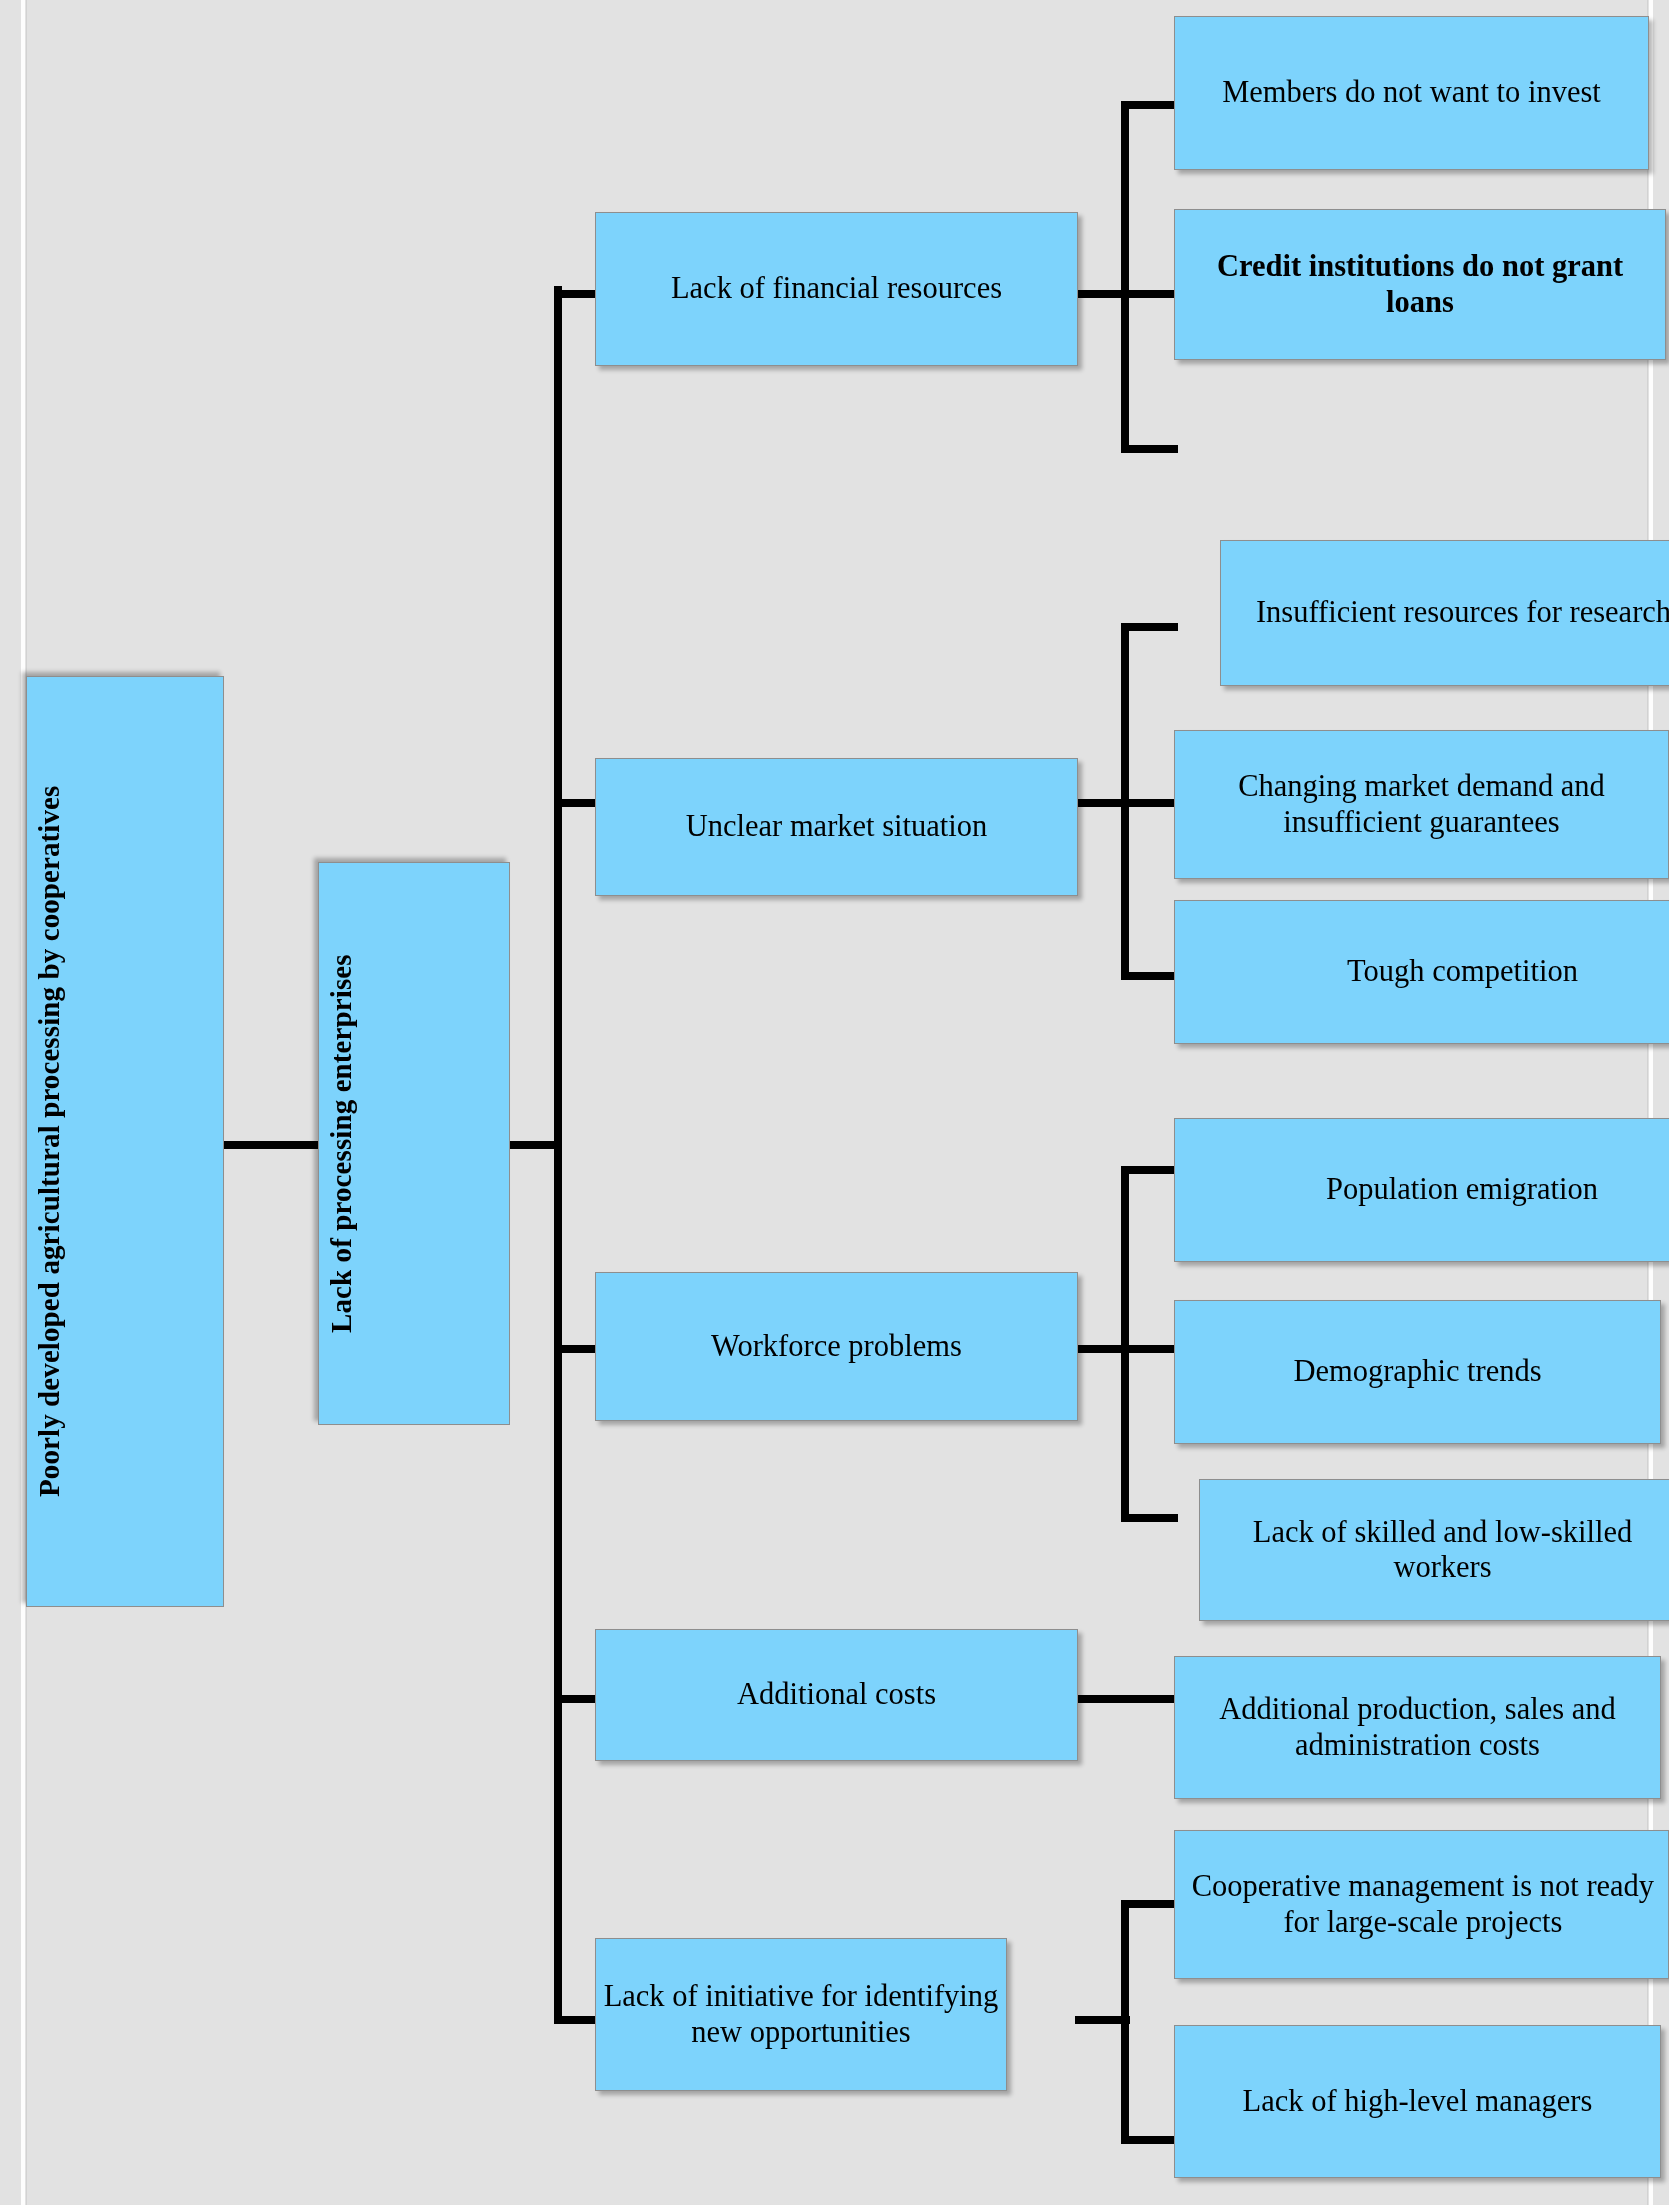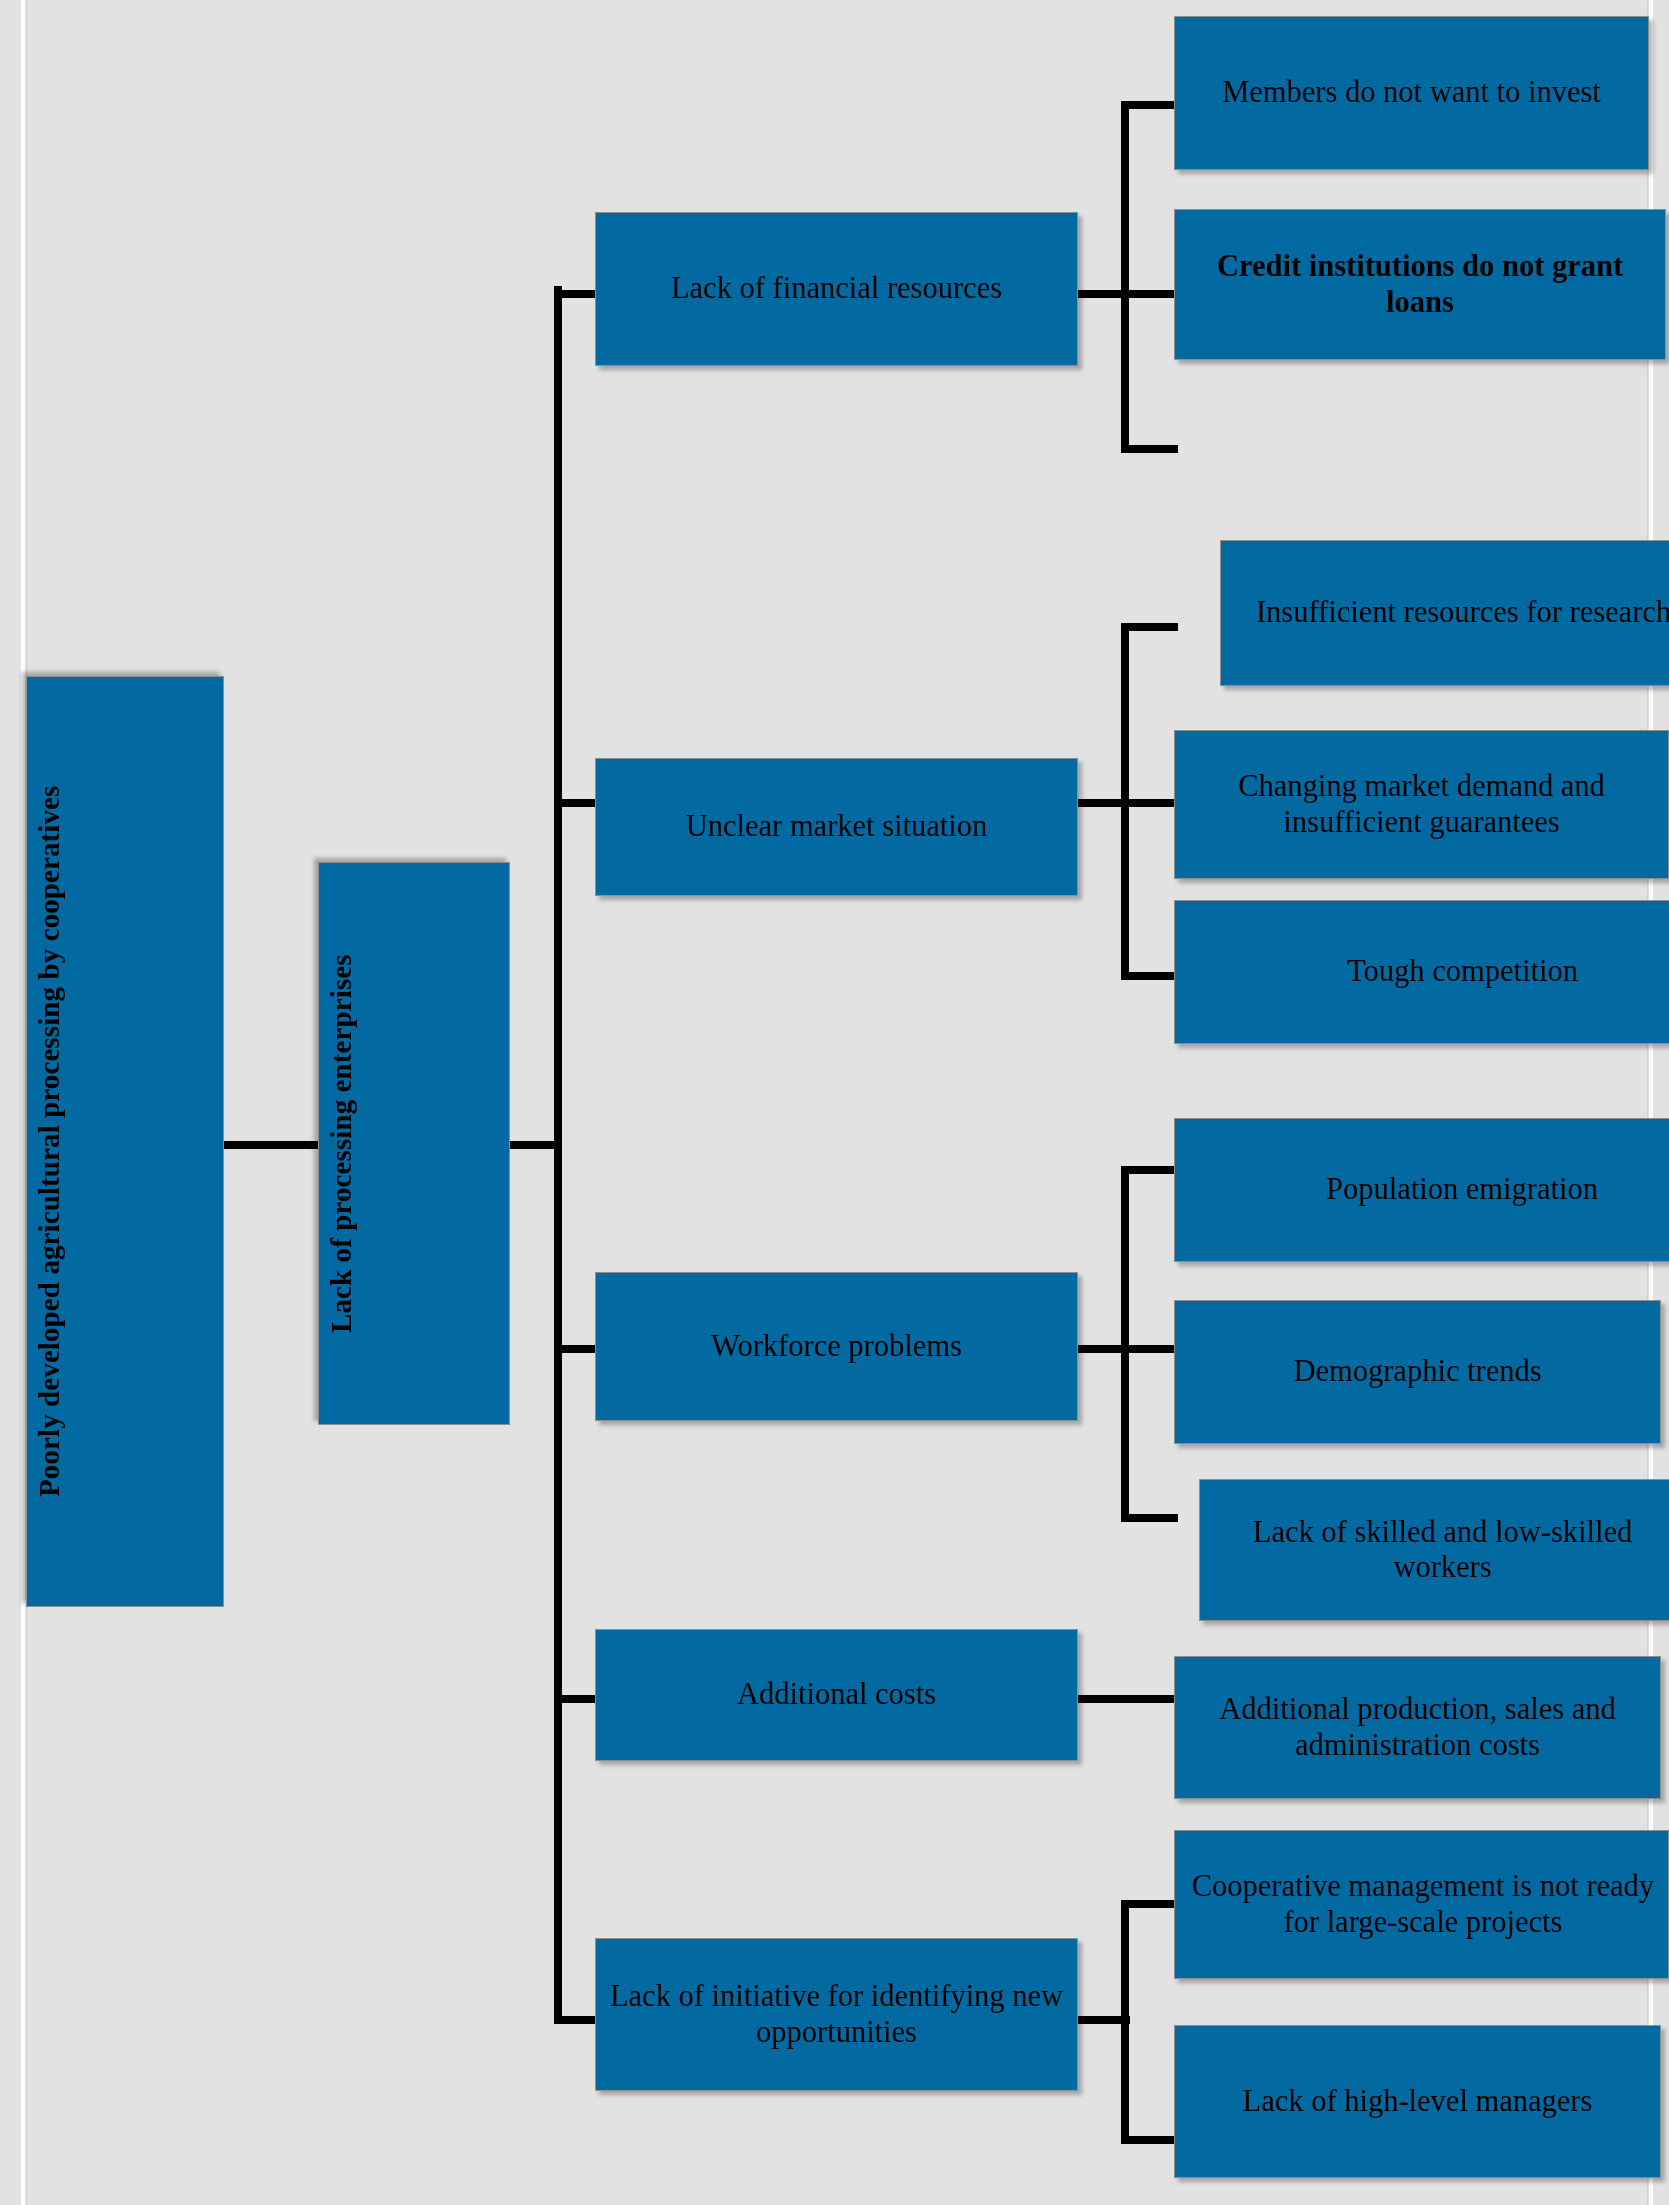--- a/index.html
+++ b/index.html
@@ -33,21 +33,21 @@
     bottom: 0;
     width: 1.2px;
     background: #d2d2d2;
   }
   .page-edge.l { left: 25.5px; }
   .page-edge.r { left: 1647px; }
 
   
   .node {
     position: absolute;
-    background: #0369a1;
+    background: #7dd3fc;
     border: 1.2px solid #8e8e8e;
     box-sizing: border-box;
     box-shadow: 4.4px 4.4px 4.4px rgba(0,0,0,0.28);
     display: flex;
     align-items: center;
     justify-content: center;
     text-align: center;
     color: #000000;
     line-height: 1.15;
     padding: 2.5px 6.2px;
@@ -145,21 +145,21 @@
   </div>
 
   <div class="node mid" style="left:595px; top:1272px; width:483px; height:149px;">
     <span class="lbl">Workforce problems</span>
   </div>
 
   <div class="node mid" style="left:595px; top:1629px; width:483px; height:132px;">
     <span class="lbl">Additional costs</span>
   </div>
 
-  <div class="node mid" style="left:595px; top:1938px; width:483px; height:153px;">
+  <div class="node mid" style="left:595px; top:1938px; width:412px; height:153px;">
     <span class="lbl">Lack of initiative for identifying new opportunities</span>
   </div>
 
   <div class="node leaf" style="left:1174px; top:16px; width:475px; height:154px;">
     <span class="lbl">Members do not want to invest</span>
   </div>
   <div class="node leaf" style="left:1174px; top:209px; width:492px; height:151px;font-weight:bold;">
     <span class="lbl">Credit institutions do not grant loans</span>
   </div>
 

